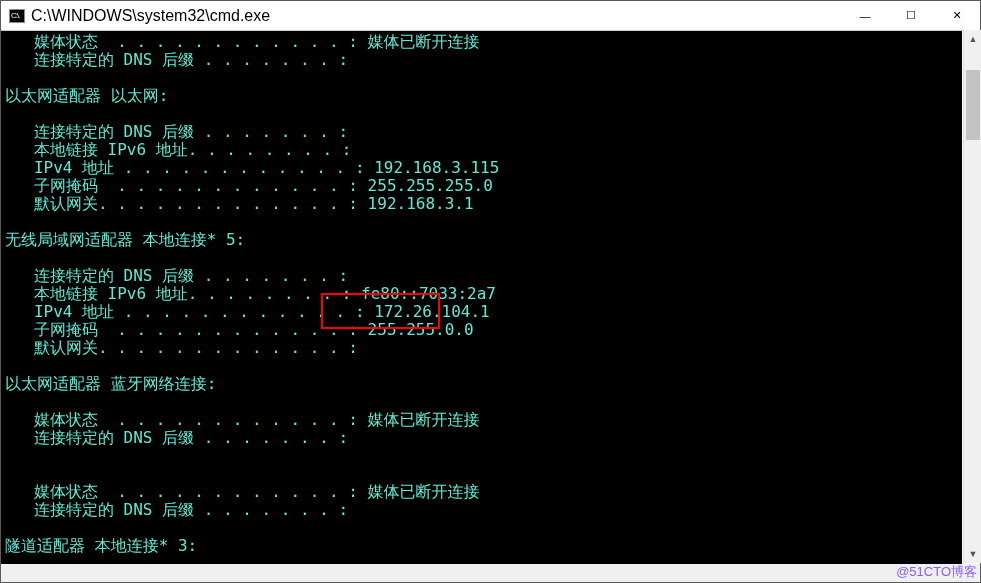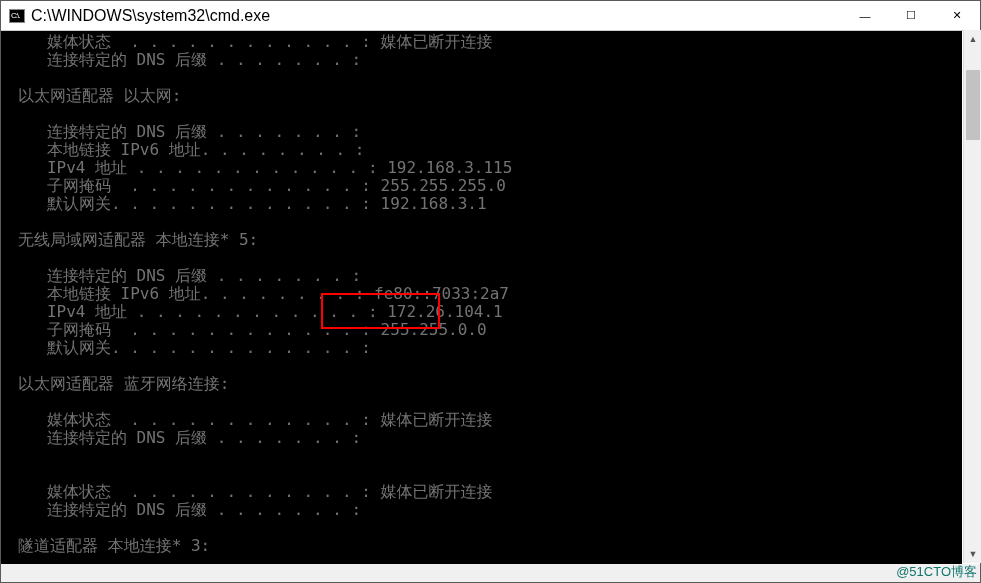--- a/index.html
+++ b/index.html
@@ -22,24 +22,24 @@
   line-height: 12px; text-align: left; padding-left: 1px;
   letter-spacing: -1px;
 }
 .title { font-size: 16px; color: #000; flex: 1; }
 .winbtns { display: flex; height: 100%; }
 .winbtn {
   width: 46px; display: flex; align-items: center; justify-content: center;
   font-size: 11px; color: #000; cursor: default;
 }
 .term {
-  background: #000; color: #737373;
+  background: #000; color: #5eead4;
   font-family: "NSimSun", "SimSun", "Consolas", monospace;
   font-size: 16px; line-height: 18px;
-  padding: 2px 17px;
+  padding: 2px 4px;
   height: 533px; width: 961px;
   overflow: hidden; position: relative;
   white-space: pre;
 }
 .scroll-track {
   position: absolute; top: 30px; right: 0;
   width: 18px; height: 533px;
   background: #f0f0f0;
   border-left: 1px solid #ddd;
 }
@@ -56,21 +56,21 @@
 .scroll-btn.up { position: absolute; top: 0; }
 .scroll-btn.down { position: absolute; bottom: 0; }
 .highlight-box {
   position: absolute;
   border: 2px solid #ff0000;
   pointer-events: none;
 }
 .spaced { letter-spacing: 0; }
 .watermark {
   position: absolute; right: 4px; bottom: 2px;
-  color: #0f766e; font-size: 13px; font-family: sans-serif;
+  color: #8b5cf6; font-size: 13px; font-family: sans-serif;
 }
 .statusbar {
   height: 20px; background: #f0f0f0;
 }
 </style>
 </head>
 <body>
 
 <div class="titlebar">
   <div class="icon-cmd">C:\.</div>

